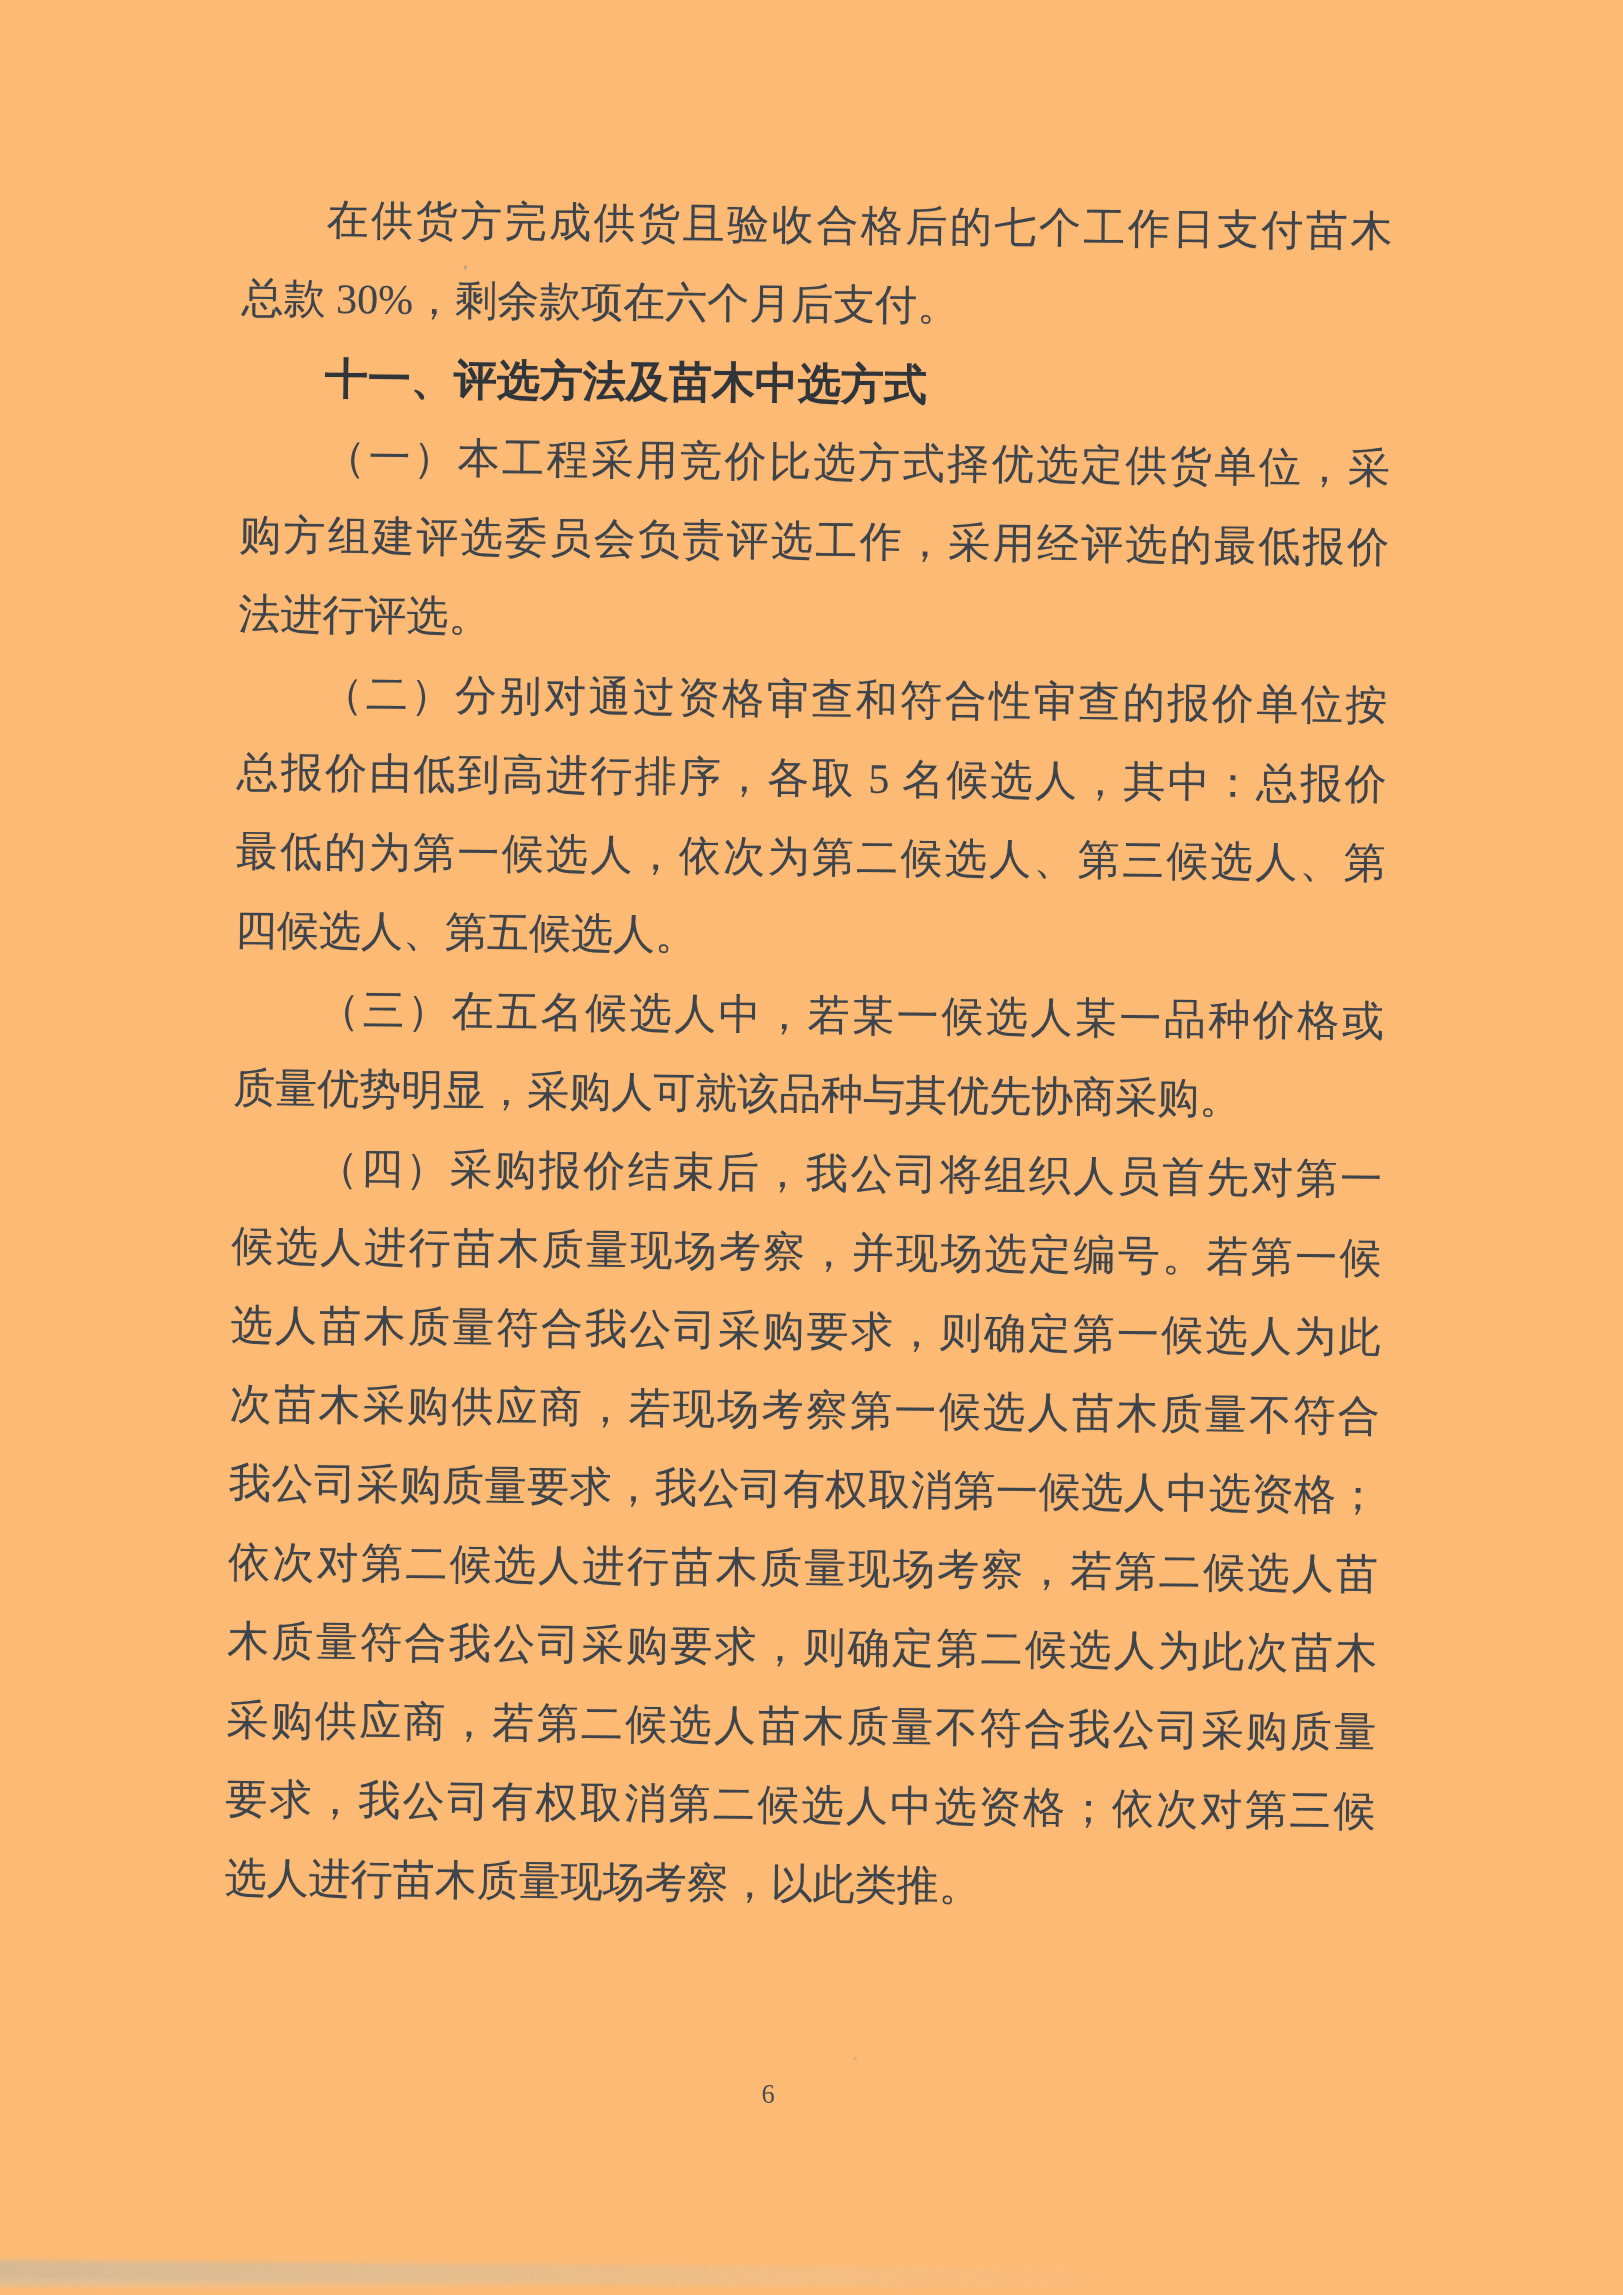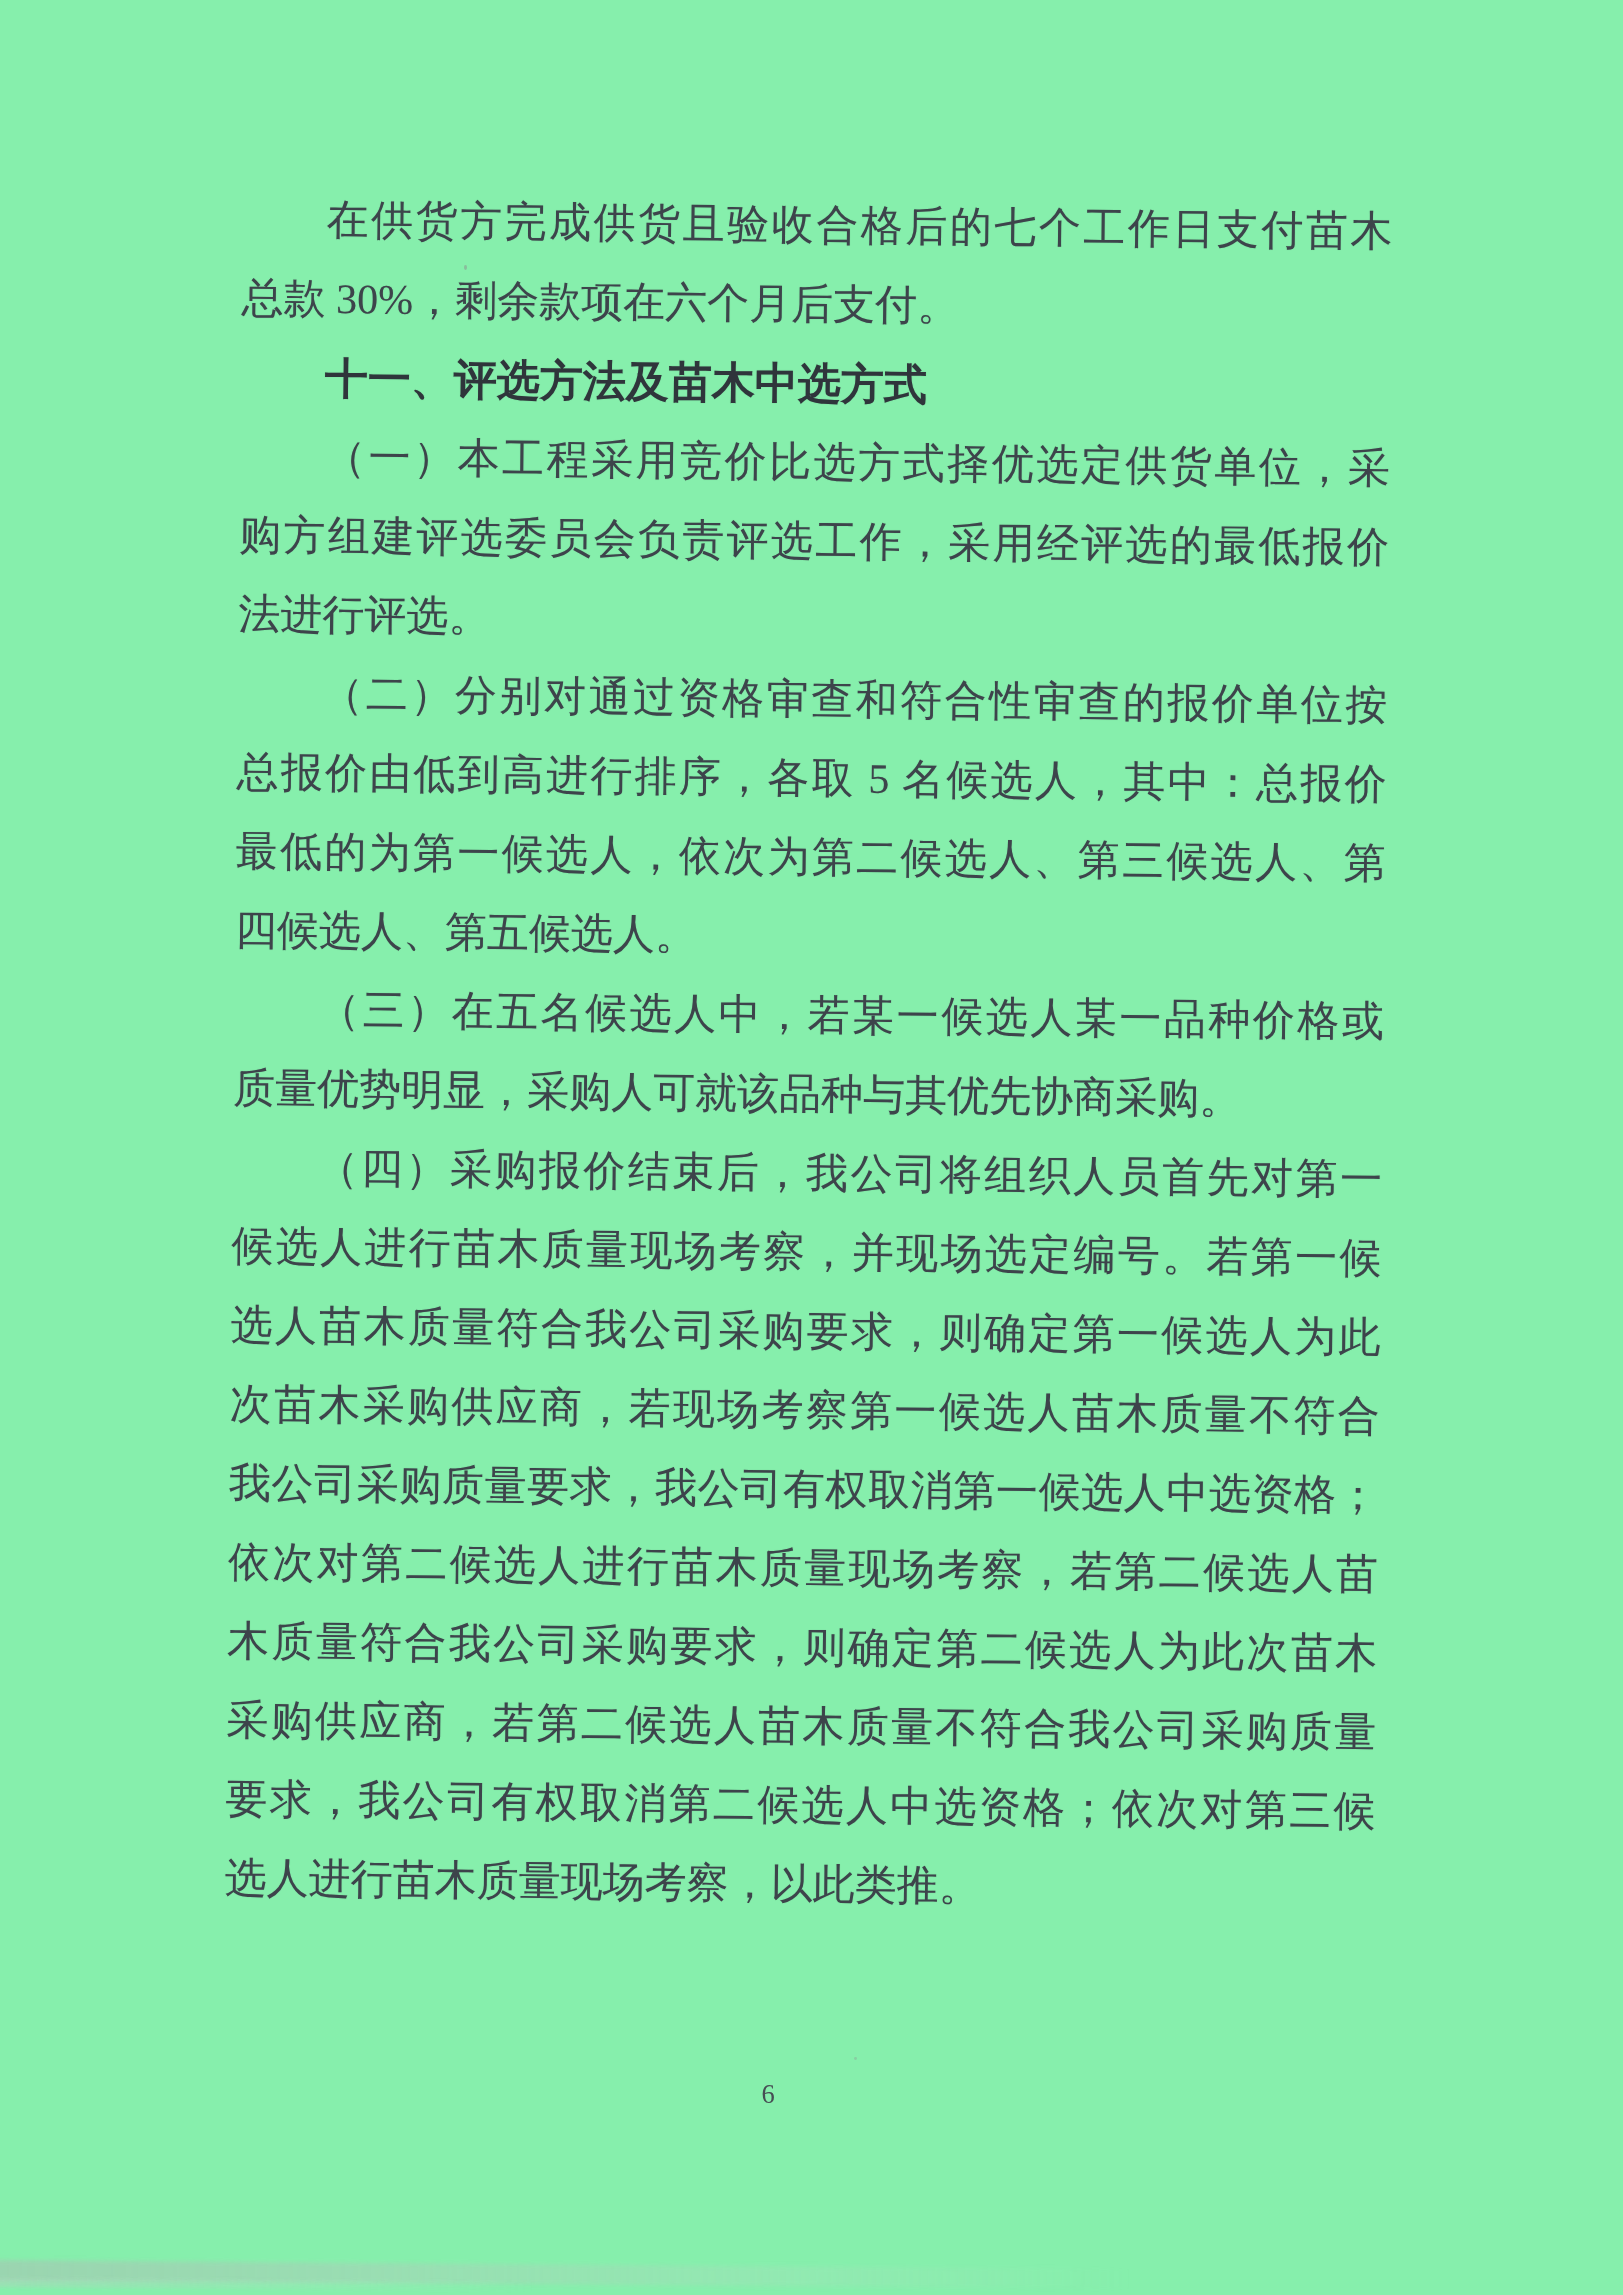--- a/index.html
+++ b/index.html
@@ -10,21 +10,21 @@
     width: 1624px;
     height: 2295px;
     position: relative;
     overflow: hidden;
     background: #ffffff;
     font-family: "Liberation Serif", "DejaVu Serif", serif;
   }
   .page {
     position: absolute;
     inset: 0;
-    background: #86efac;
+    background: #fdba74;
   }
   
   .content {
     position: absolute;
     left: 243px;
     top: 180px;
     width: 1150px;
     transform: rotate(0.62deg);
     transform-origin: 0 0;
     color: #3d444b;

